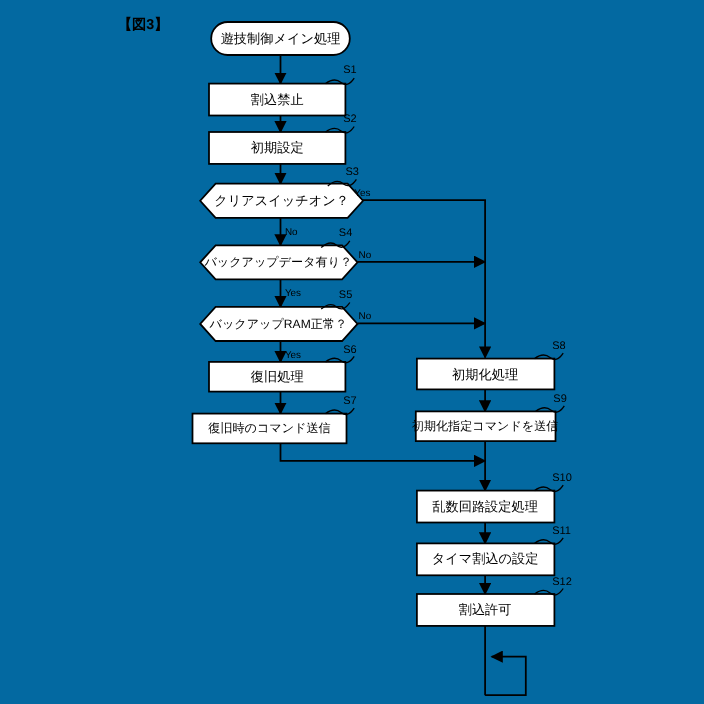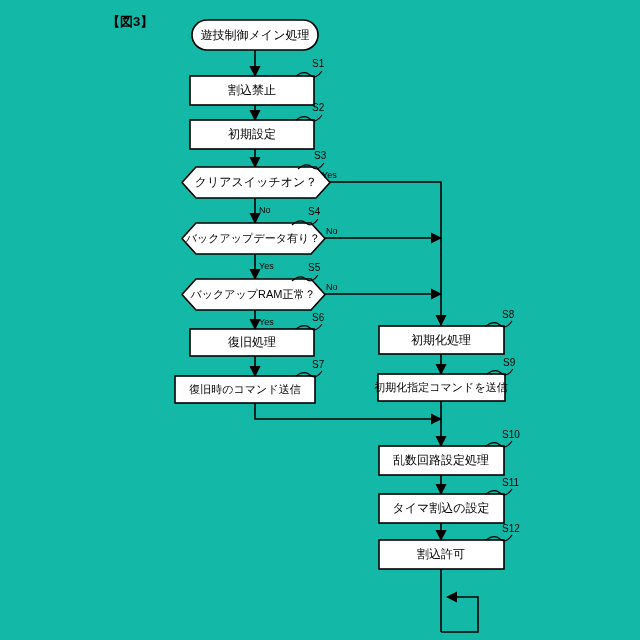--- a/index.html
+++ b/index.html
@@ -11,21 +11,21 @@
     width: 640px;
     height: 640px;
     font-family: "Liberation Sans", "DejaVu Sans", sans-serif;
     color: #000000;
     overflow: hidden;
   }
   #page {
     position: relative;
     width: 640px;
     height: 640px;
-    background: #14b8a6;
+    background: #0369a1;
   }
   #figure-label {
     position: absolute;
     left: 107px;
     top: 13px;
     font-size: 13px;
     font-weight: bold;
     letter-spacing: 0px;
     white-space: nowrap;
   }

